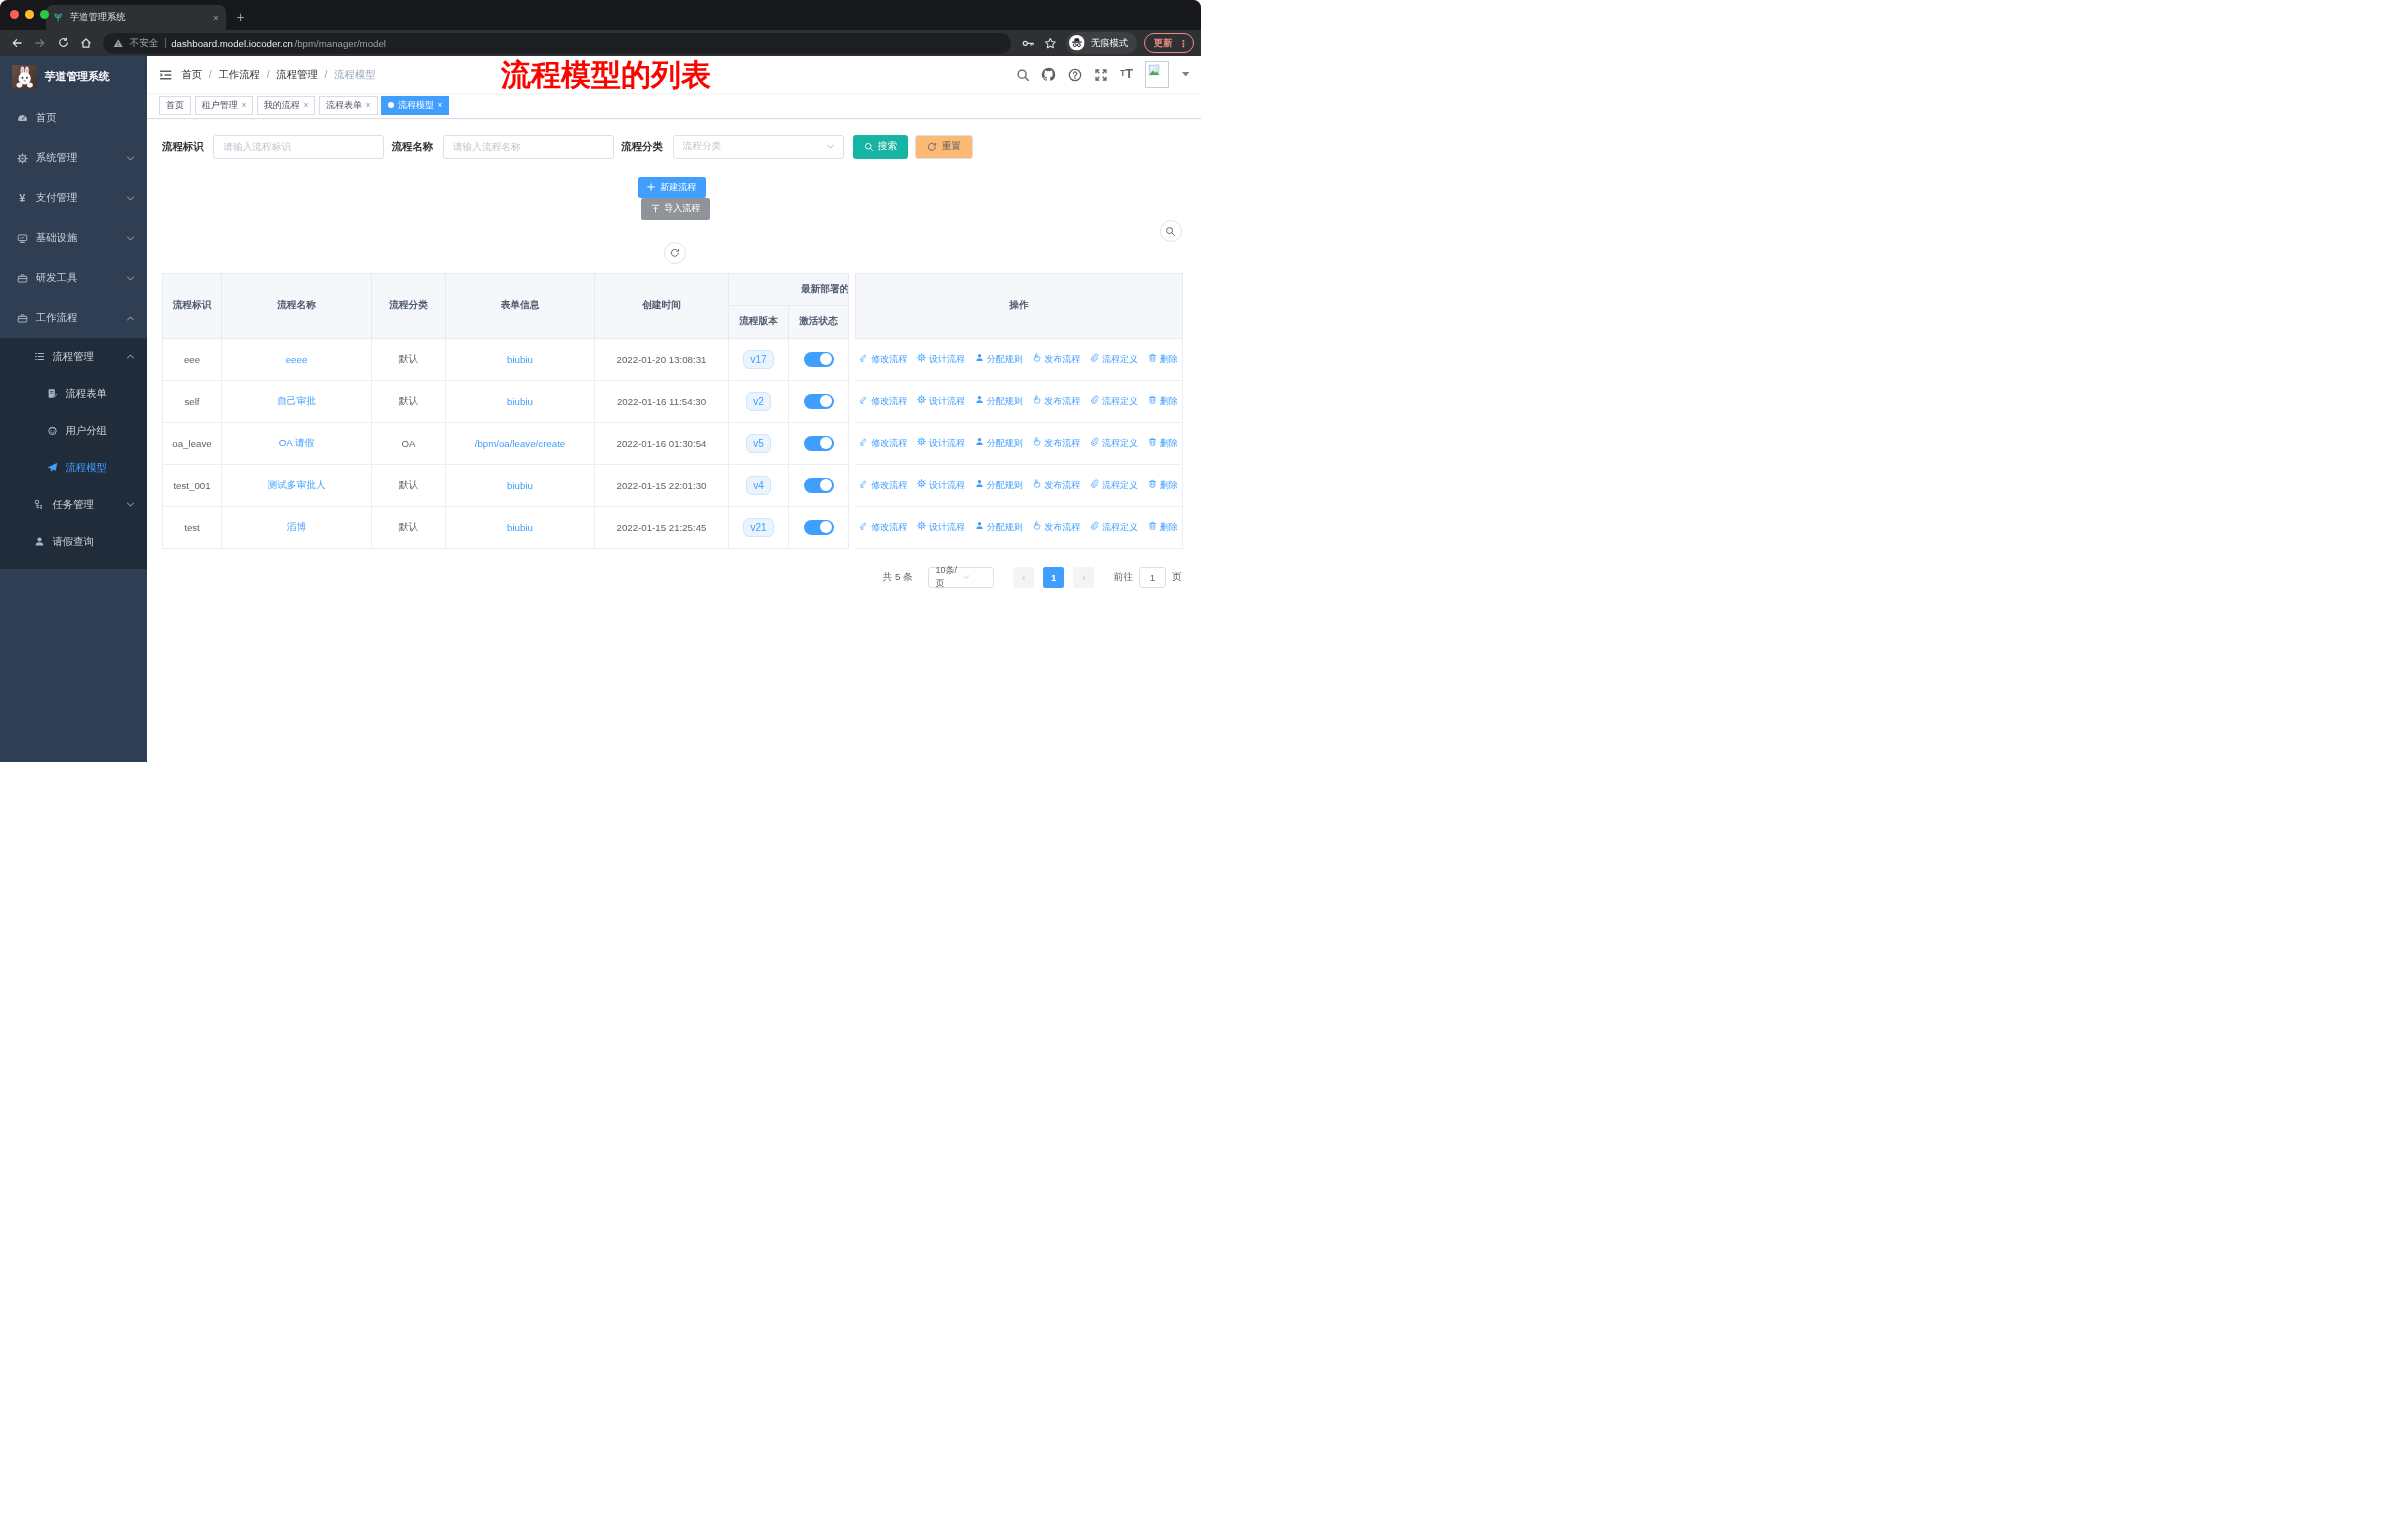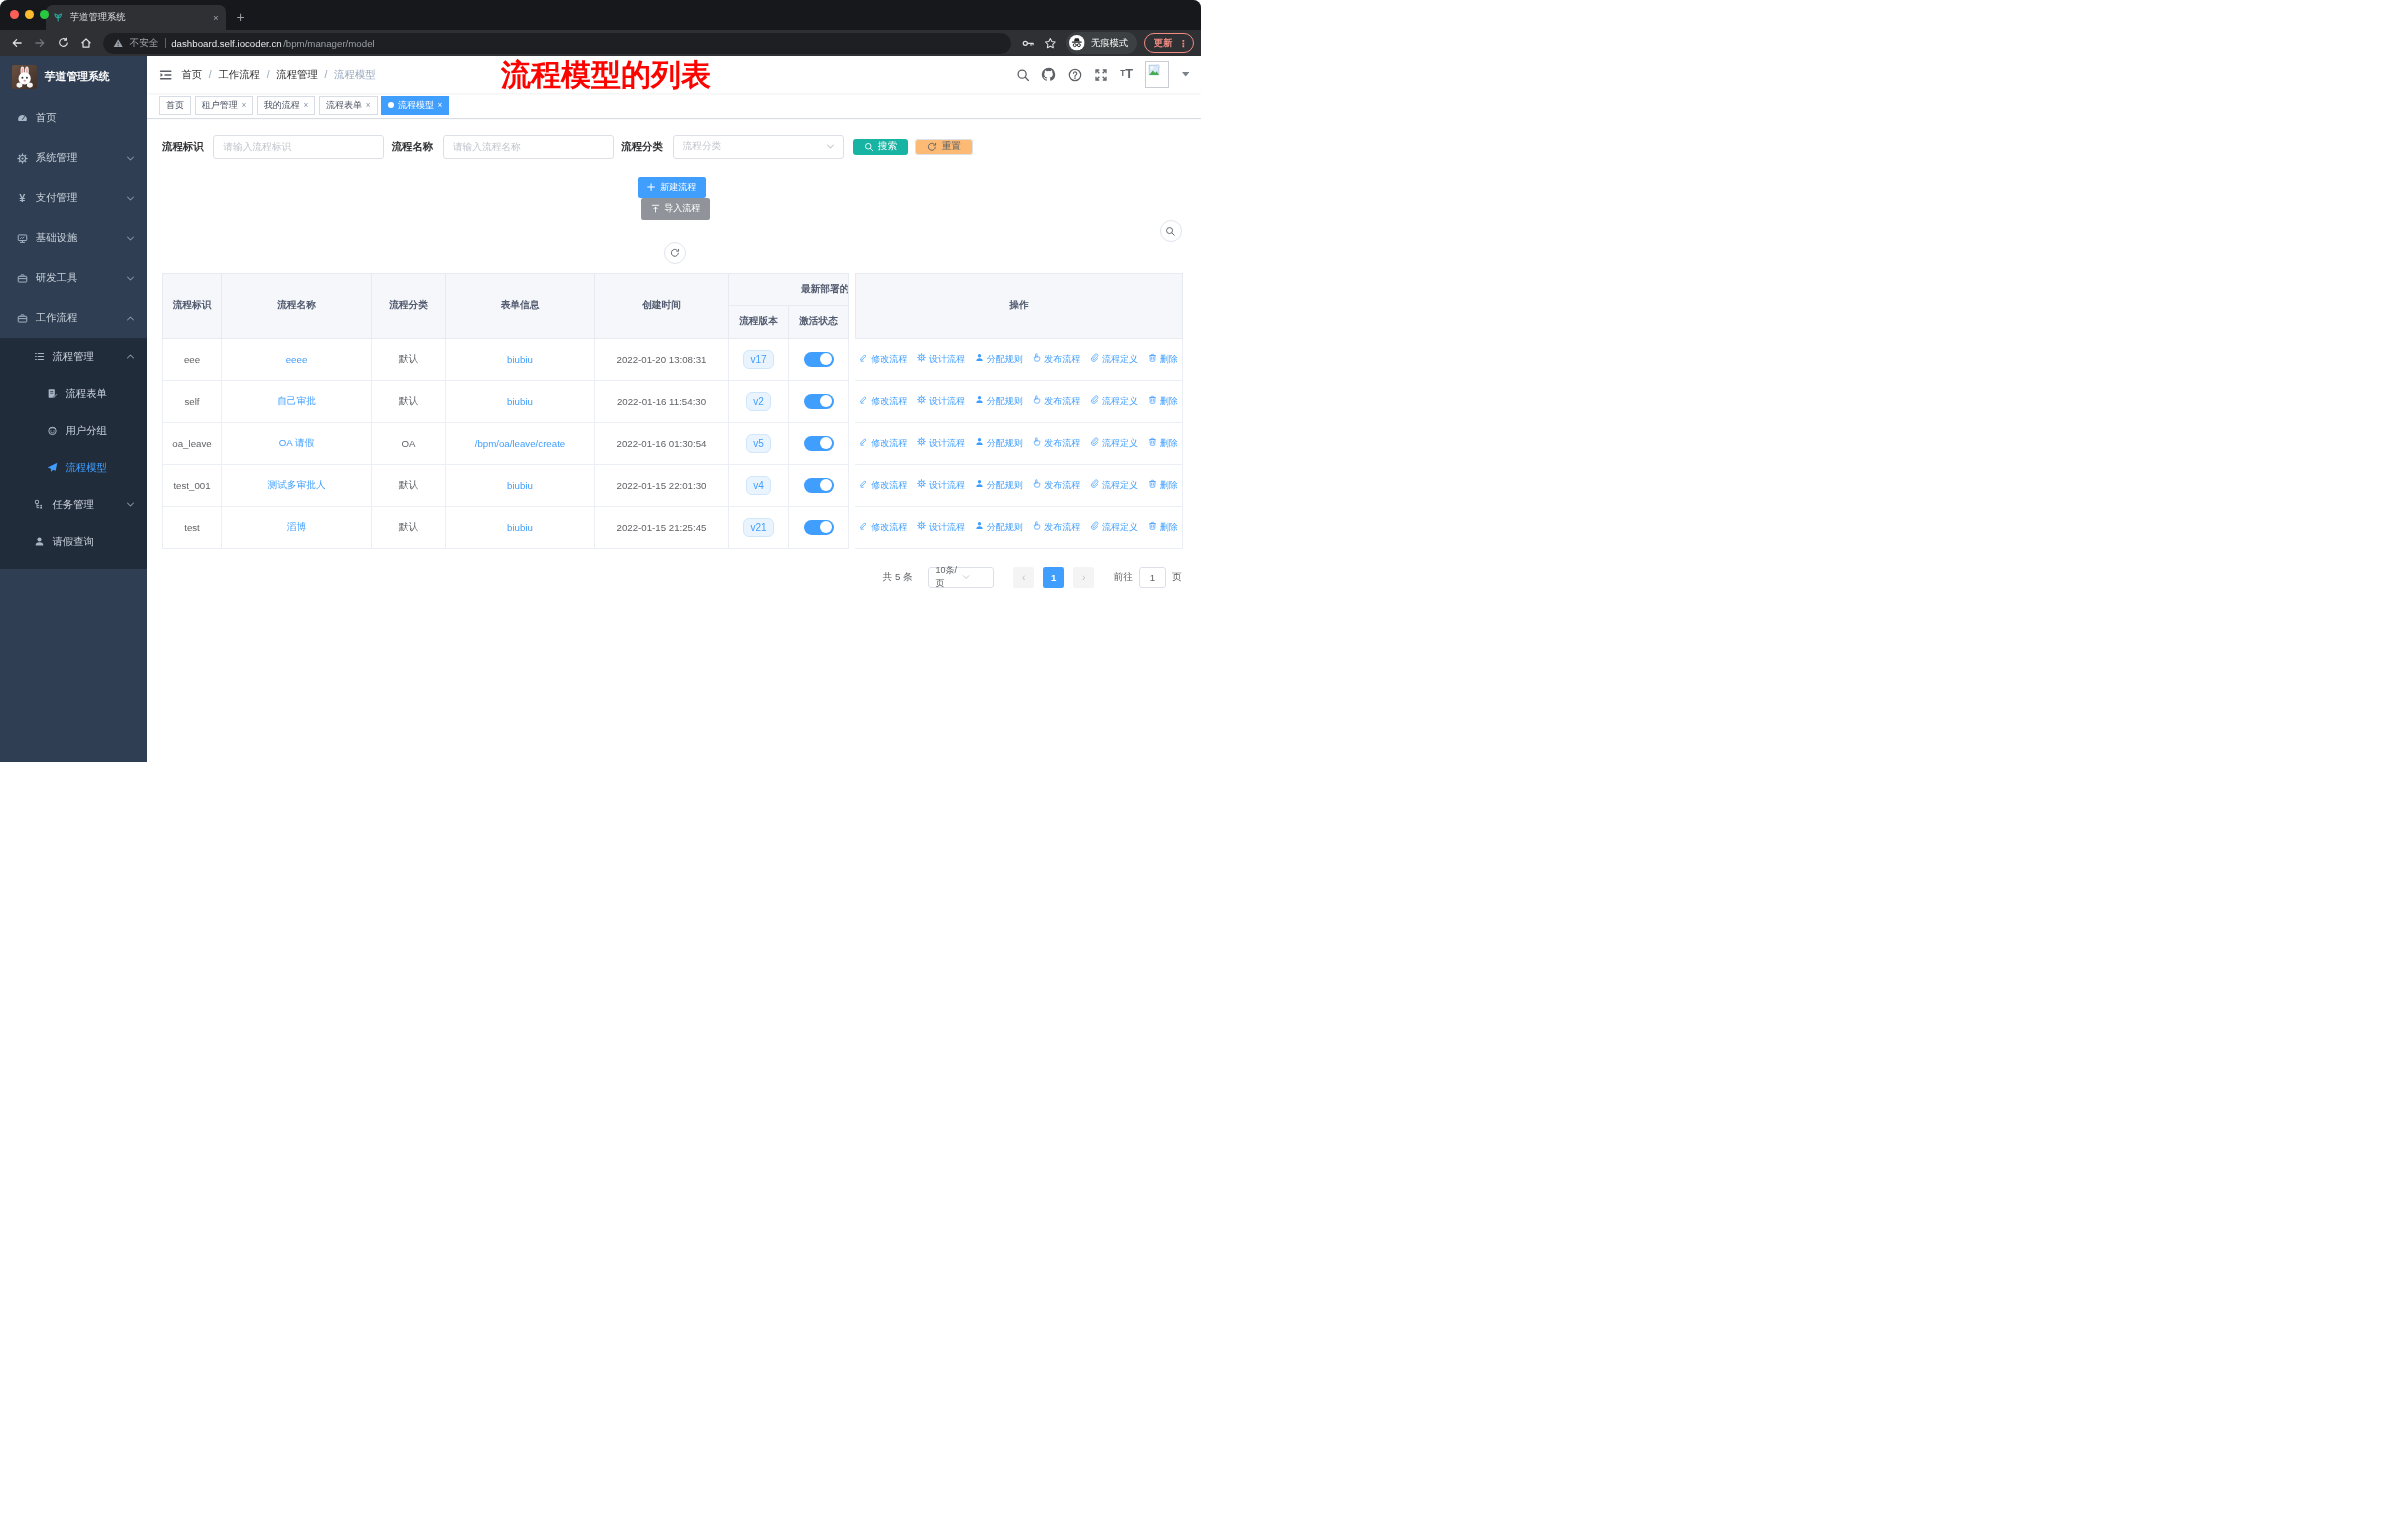--- a/index.html
+++ b/index.html
@@ -79,21 +79,21 @@
   .content { flex:1; padding:0 19.4px 0 15px; background:#fff; }
   .filter-row { display:flex; align-items:center; margin-top:15.6px; }
   .f-label { font-size:10.4px; font-weight:700; color:#303133; margin-right:9.7px; white-space:nowrap; }
   .f-group { display:flex; align-items:center; margin-right:7.4px; }
   .inp { width:171px; height:24px; border:0.7px solid #dcdfe6; border-radius:3px; padding:0 9px; font-size:9.7px; color:#606266;
          font-family:inherit; outline:none; background:#fff; }
   .inp::placeholder { color:#c0c4cc; }
   .selbox { width:171px; height:24px; border:0.7px solid #dcdfe6; border-radius:3px; padding:0 7.4px 0 9px;
             display:flex; align-items:center; color:#c0c4cc; background:#fff; cursor:pointer; }
   .selbox .ph { flex:1; }
-  .btn { height:16px; border-radius:3px; border:none; font-size:9.7px; display:inline-flex; align-items:center; gap:4.5px;
+  .btn { height:24px; border-radius:3px; border:none; font-size:9.7px; display:inline-flex; align-items:center; gap:4.5px;
          padding:0 11px; cursor:pointer; font-family:inherit; }
   .btn-search { background:#17b3a3; color:#fff; margin-left:9px; }
   .btn-reset { background:#fdba74; color:#606266; border:0.7px solid #dcdfe6; margin-left:7.4px; }
 
   .btn-row { display:flex; align-items:center; margin-top:18px;flex-direction:column; }
   .btn-sm { height:21.6px; border-radius:2.2px; font-size:9px; padding:0 9.7px; }
   .btn-create { background:#409eff; color:#fff; }
   .btn-import { background:#909399; color:#fff; margin-left:7.4px; }
   .circ { width:22px; height:22px; border-radius:50%; border:0.7px solid #dfe4ed; background:#fff; color:#5f6368;
           display:flex; align-items:center; justify-content:center; cursor:pointer; }
@@ -360,21 +360,21 @@
         <svg width="12" height="12" viewBox="0 0 16 16">
           <use href="#sym-home"></use>
         </svg>
       </span>
     <div class="urlpill">
       <svg width="10.4" height="10.4" viewBox="0 0 16 16" style="color:#9aa0a6">
           <use href="#sym-warning"></use>
         </svg>
       <span>不安全</span>
       <span class="url-div"></span>
-      <span class="url-host">dashboard.self.iocoder.cn</span>
+      <span class="url-host">dashboard.model.iocoder.cn</span>
         <span style="margin-left:-4.5px">/bpm/manager/model</span>
     </div>
     <span class="chrome-ic">
         <svg width="12.7" height="12.7" viewBox="0 0 16 16">
           <use href="#sym-key"></use>
         </svg>
       </span>
     <span class="chrome-ic">
         <svg width="12.7" height="12.7" viewBox="0 0 16 16">
           <use href="#sym-star"></use>

